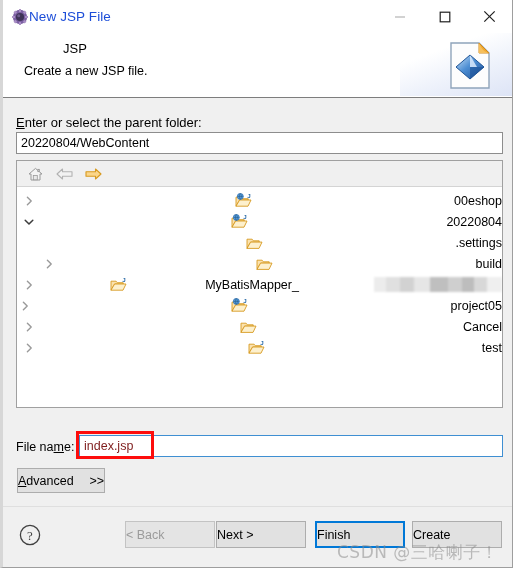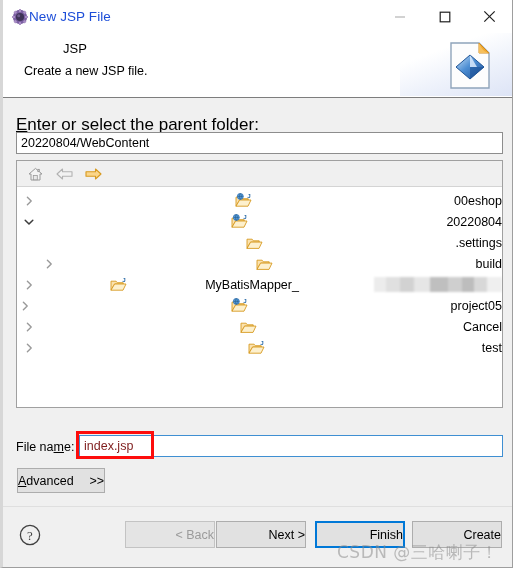--- a/index.html
+++ b/index.html
@@ -103,21 +103,21 @@
 
   
   #body {
     flex: 1 1 auto;
     background: #f0f0f0;
     position: relative;
   }
 
   .label-row {
     position: absolute;
-    font-size: 17px;
+    font-size: 13px;
     text-align: center;
   }
   .ul { text-decoration: underline; }
 
   #parent-label { left: 13px; top: 17px; }
 
   #parent-input {
     position: absolute;
     left: 13px; top: 34px;
     width: 487px;
@@ -285,21 +285,21 @@
     top: 14px;
     height: 27px;
     box-sizing: border-box;
     background: #e1e1e1;
     border: 1px solid #adadad;
     font-family: "Liberation Sans", sans-serif;
     font-size: 12.5px;
     color: #000;
     display: flex;
     align-items: center;
-    justify-content: flex-end;
+    justify-content: flex-start;
     cursor: default;
   }
   .dbtn.disabled { color: #9b9b9b; background: #e4e4e4; border-color: #c3c3c3; }
   .dbtn.focused {
     border: 2px solid #0078d7;
     background: #e1e1e1;
   }
   #btn-back   { left: 122px; width: 90px; }
   #btn-next   { left: 213px; width: 90px; }
   #btn-finish { left: 312px; width: 90px; }

